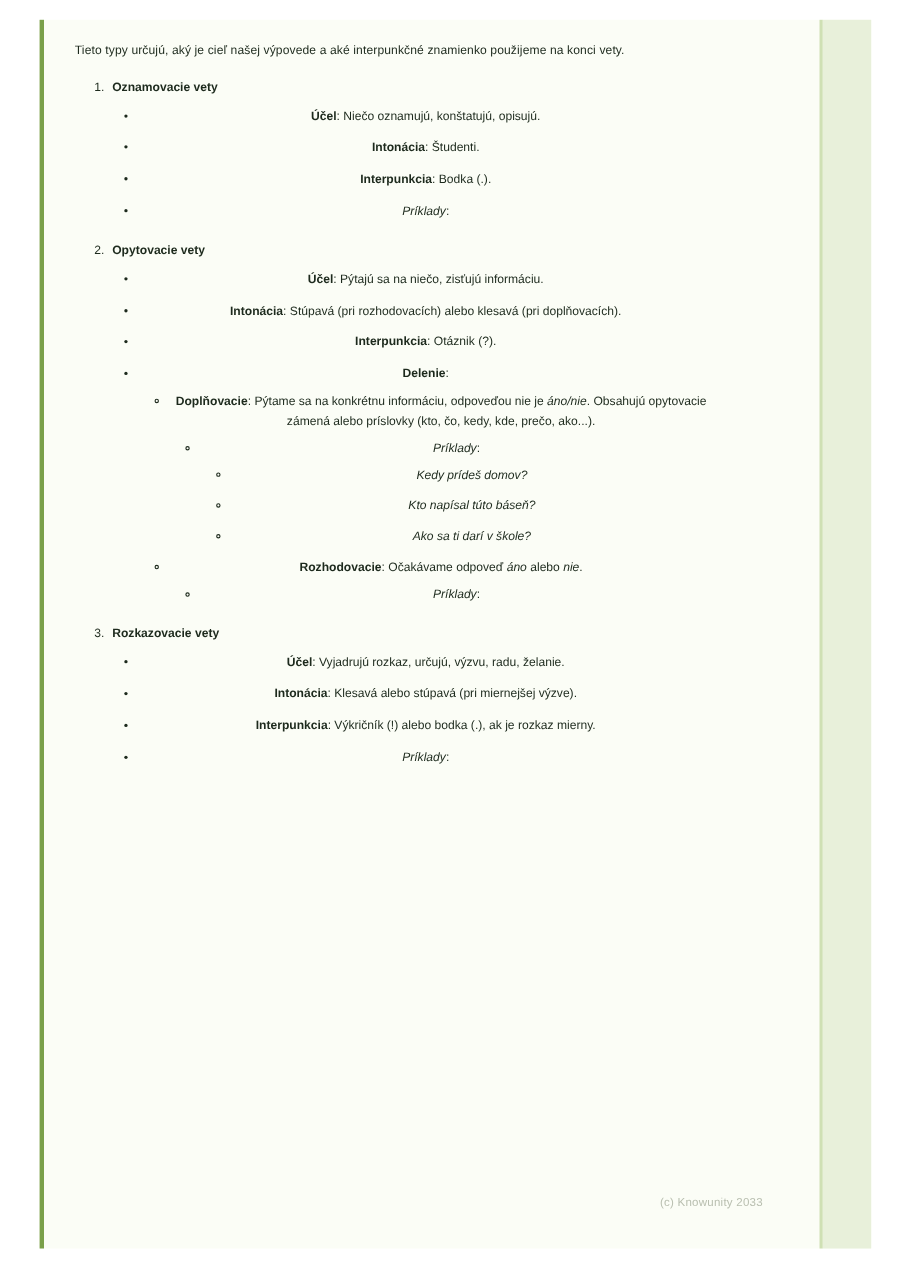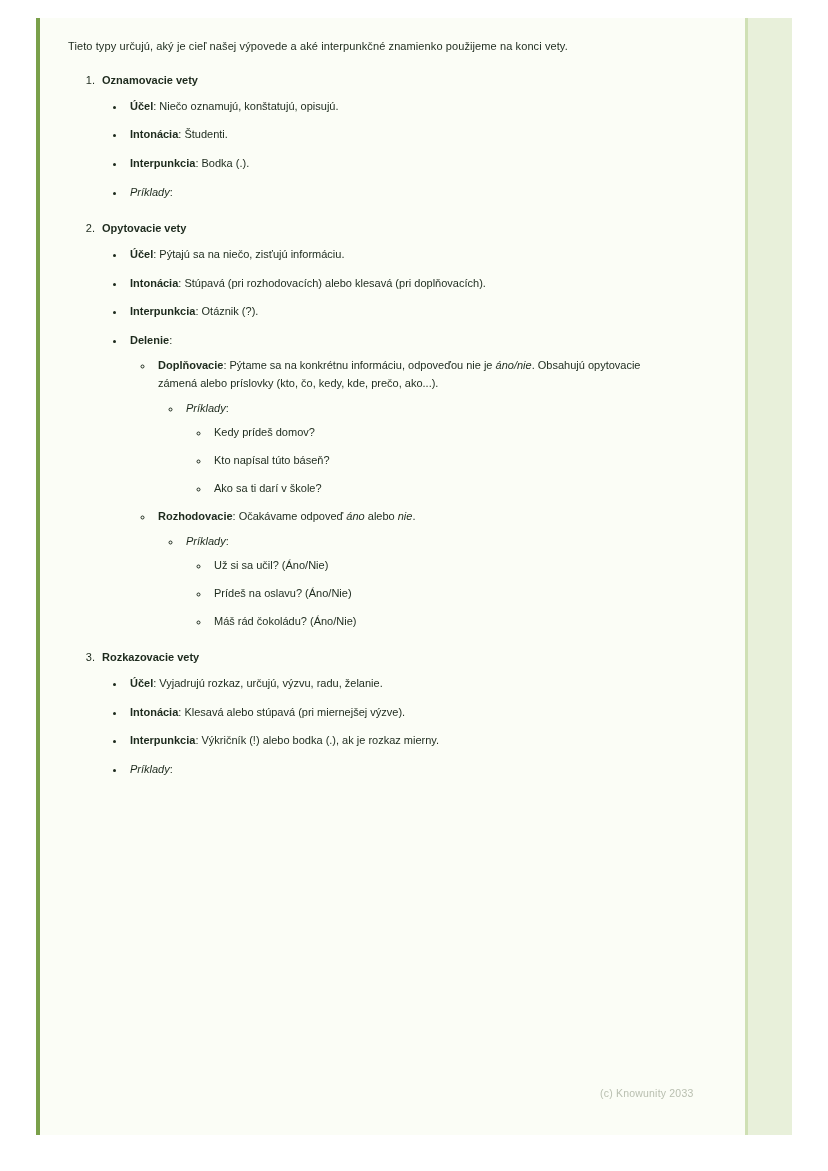--- a/index.html
+++ b/index.html
@@ -84,20 +84,21 @@
     font-weight: bold;
   }
   ul.lvl1 {
     margin: 8px 0 18px 0;
     padding-left: 24px;
     list-style: disc;
   }
   ul.lvl1 > li {
     margin: 0 0 11px 0;
     padding-left: 4px;
+    text-align: center;
   }
   ul.lvl2 {
     margin: 7px 0 0 0;
     padding-left: 24px;
     list-style: circle;
   }
   ul.lvl2 > li {
     margin: 0 0 10px 0;
     padding-left: 4px;
   }
@@ -107,20 +108,21 @@
     list-style: circle;
   }
   ul.lvl3 > li {
     margin: 0 0 10px 0;
     padding-left: 4px;
   }
   ul.lvl4 {
     margin: 7px 0 0 0;
     padding-left: 24px;
     list-style: circle;
+    font-style: italic;
   }
   ul.lvl4 > li {
     margin: 0 0 10px 0;
     padding-left: 4px;
   }
   ul.lvl1 > li:last-child,
   ul.lvl2 > li:last-child,
   ul.lvl3 > li:last-child,
   ul.lvl4 > li:last-child {
     margin-bottom: 0;
@@ -198,25 +200,20 @@
                     </ul>
                   </li>
                 </ul>
               </li>
 
               <li>
                 <b>Rozhodovacie</b><span>: Očakávame odpoveď </span><i>áno</i><span> alebo </span><i>nie</i><span>.</span>
                 <ul class="lvl3">
                   <li>
                     <i>Príklady</i><span>:</span>
-                    <ul class="lvl4">
-                      <li>Už si sa učil? (Áno/Nie)</li>
-                      <li>Prídeš na oslavu? (Áno/Nie)</li>
-                      <li>Máš rád čokoládu? (Áno/Nie)</li>
-                    </ul>
                   </li>
                 </ul>
               </li>
 
             </ul>
           </li>
         </ul>
       </li>
 
       <li>

